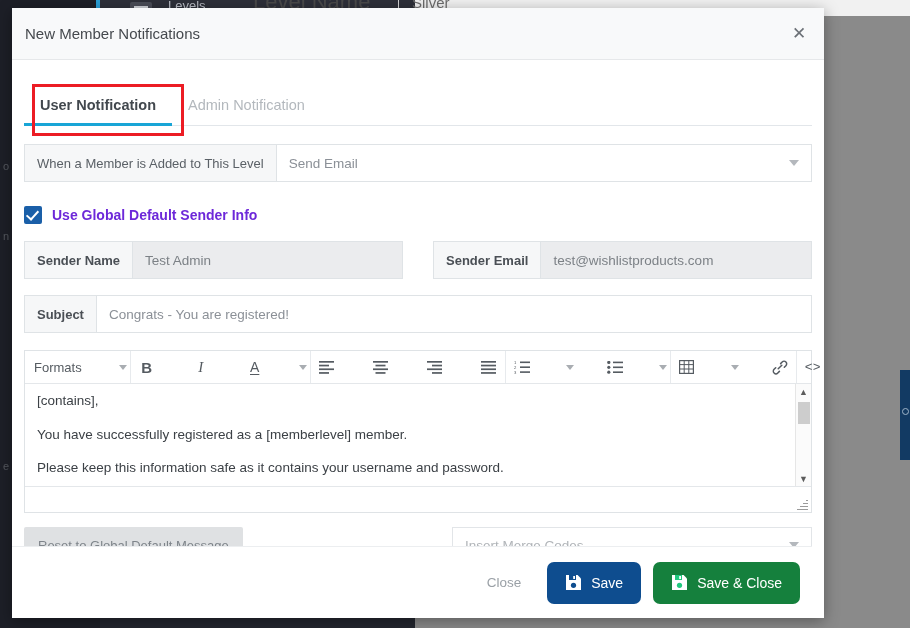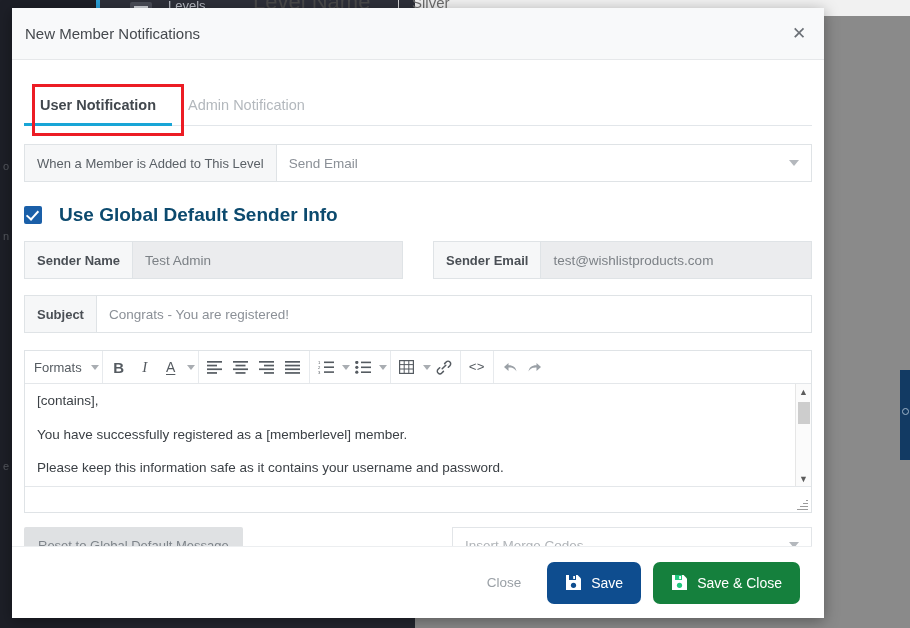--- a/index.html
+++ b/index.html
@@ -205,24 +205,24 @@
   .cbox::after {
     content: "";
     position: absolute;
     left: 5px; top: 2px;
     width: 5px; height: 10px;
     border: solid #ffffff;
     border-width: 0 2.4px 2.4px 0;
     transform: rotate(42deg);
   }
   .cbox-label {
-    margin-left: 17px;
-    font-size: 19px;
+    margin-left: 10px;
+    font-size: 14px;
     font-weight: bold;
-    color: #0c4a6e;
+    color: #6d28d9;
   }
 
   
   .sender-row {
     display: flex;
     gap: 30px;
     margin-top: 15px;
   }
   .sender-row > .igroup { flex: 1; }
 
@@ -239,20 +239,21 @@
     align-items: center;
     height: 33px;
     border-bottom: 1px solid #e4e7ea;
   }
   .tb-group {
     display: flex;
     align-items: center;
     height: 100%;
     border-right: 1px solid #e7eaed;
     padding: 0 3px;
+    gap: 28px;
   }
   .tb-btn {
     min-width: 26px;
     height: 26px;
     display: flex; align-items: center; justify-content: center;
     font-size: 13px;
     color: #555b61;
     cursor: pointer;
     background: none; border: none;
     font-family: "Liberation Sans", sans-serif;

